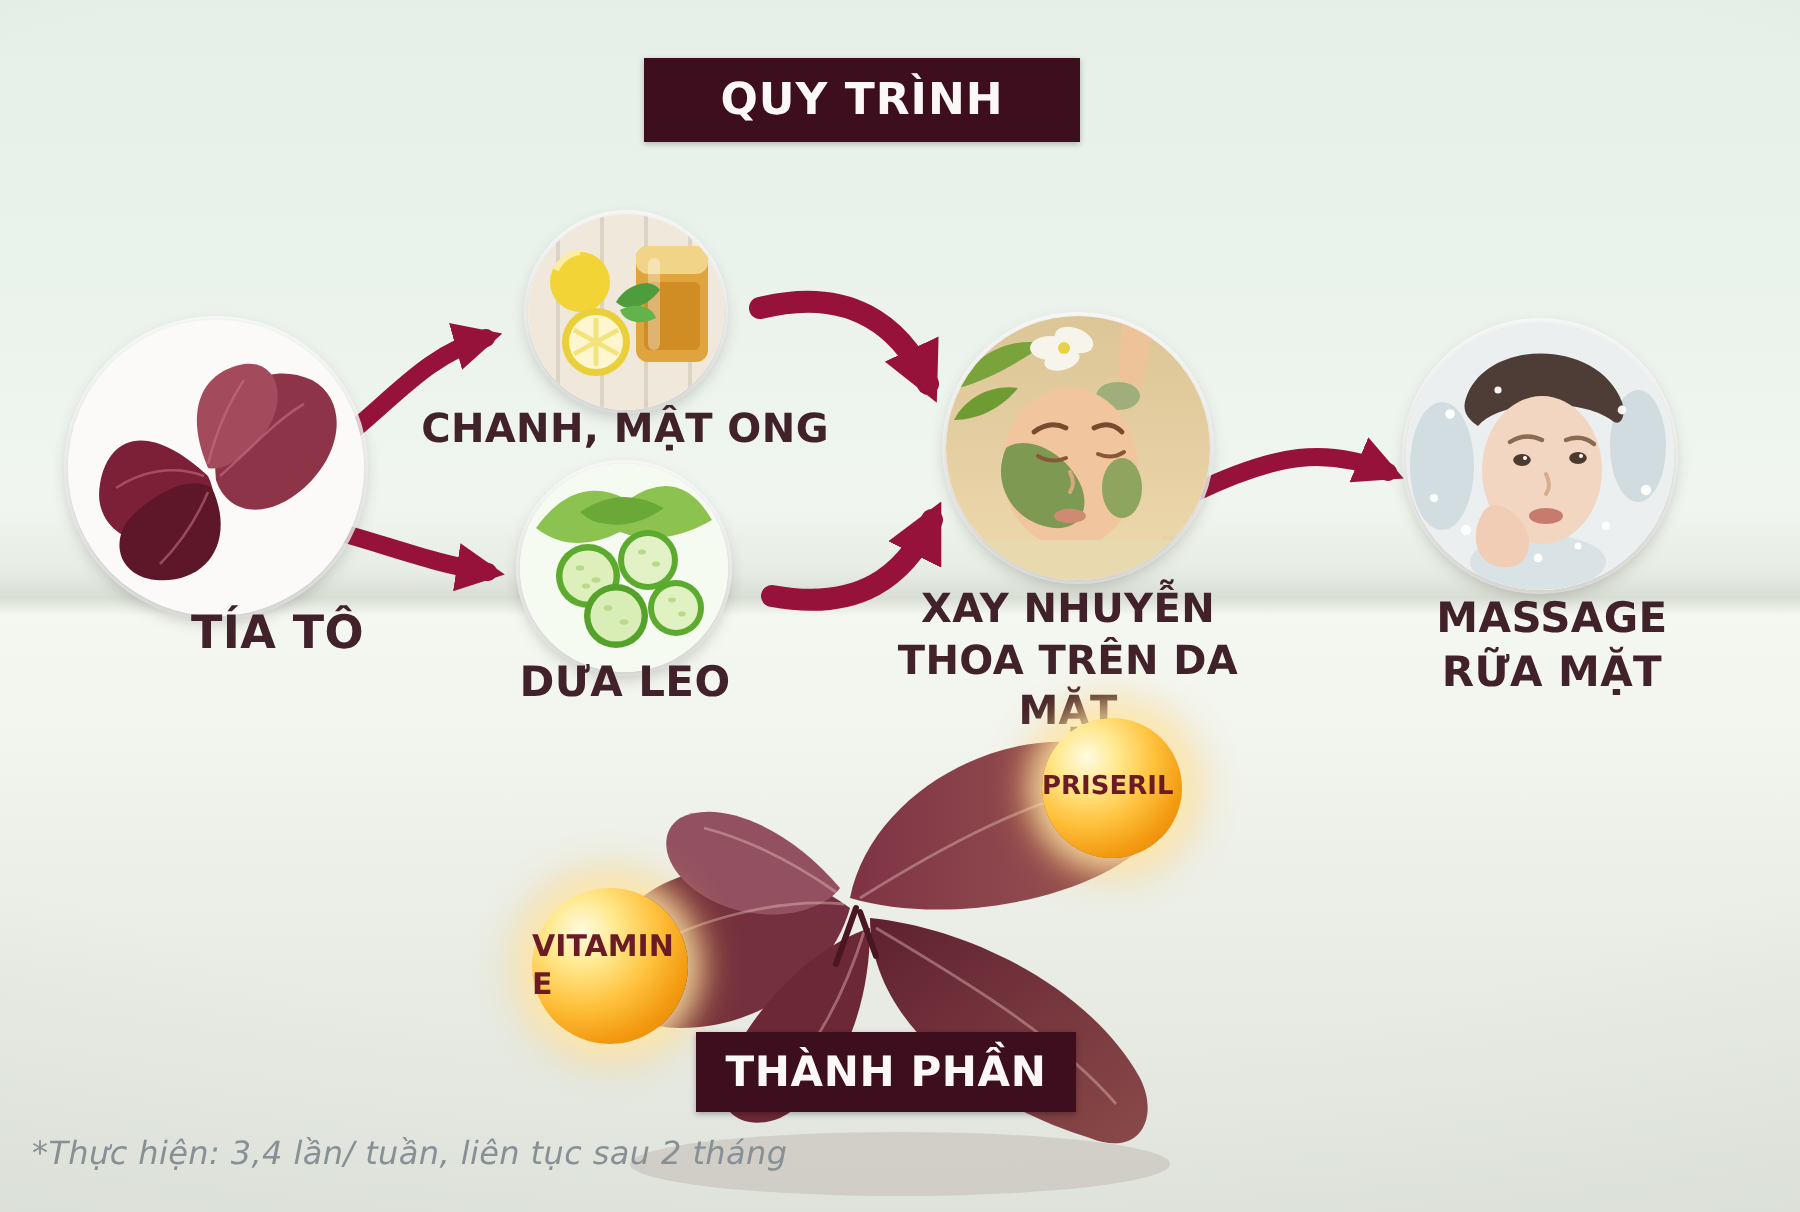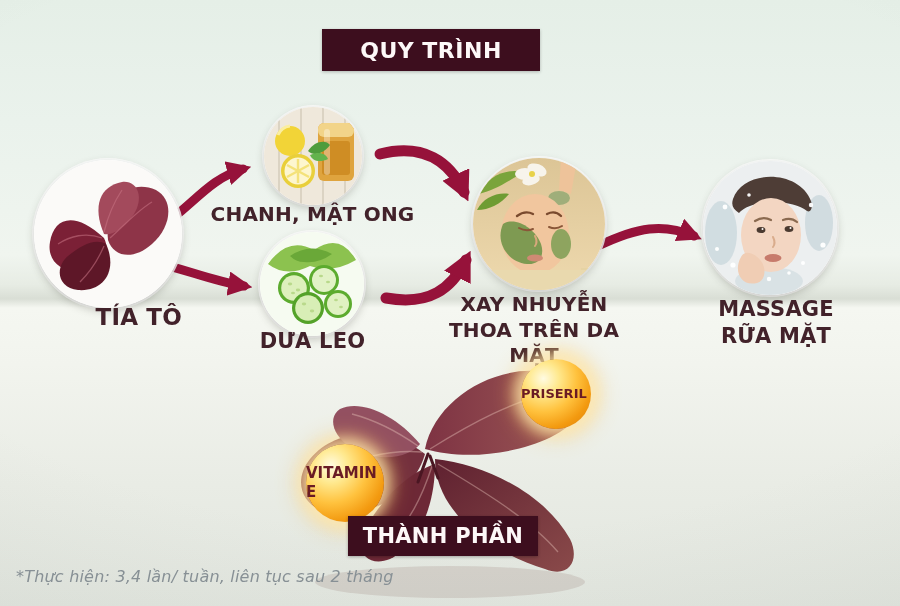--- a/index.html
+++ b/index.html
@@ -52,21 +52,21 @@
   .leaf-cluster{ position:absolute; left:280px; top:354px; width:330px; height:250px; z-index:3; }
 
   .orb{
     position:absolute; border-radius:50%; z-index:5;
     display:flex; flex-direction:column; align-items:flex-start; justify-content:center;
     background:radial-gradient(circle at 32% 28%, #fffbe2 0%, #ffe98f 22%, #ffc23e 48%, #f39a10 72%, #d97b06 100%);
     box-shadow:0 0 14px 6px rgba(255,235,180,.75), 0 0 22px 8px rgba(255,195,80,.45);
     color:#6a1b24; font-weight:bold; text-align:center;
   }
   .orb-priseril{ left:521px; top:359px; width:70px; height:70px; font-size:13px; }
-  .orb-vitamin { left:266px; top:444px; width:78px; height:78px; font-size:15px;margin-left:40px; }
+  .orb-vitamin { left:266px; top:444px; width:78px; height:78px; font-size:15px; }
   .orb span{ display:block; line-height:1.25; }
 
   .section-box{
     position:absolute; left:348px; top:516px; width:190px; height:40px; z-index:6;
     background:#3d0e1e; display:flex; align-items:center; justify-content:center;
     box-shadow:0 1px 3px rgba(0,0,0,.3);
   }
   .section-box span{ color:#fdf8f8; font-weight:bold; font-size:21px; letter-spacing:.3px; }
 
   .footnote{

